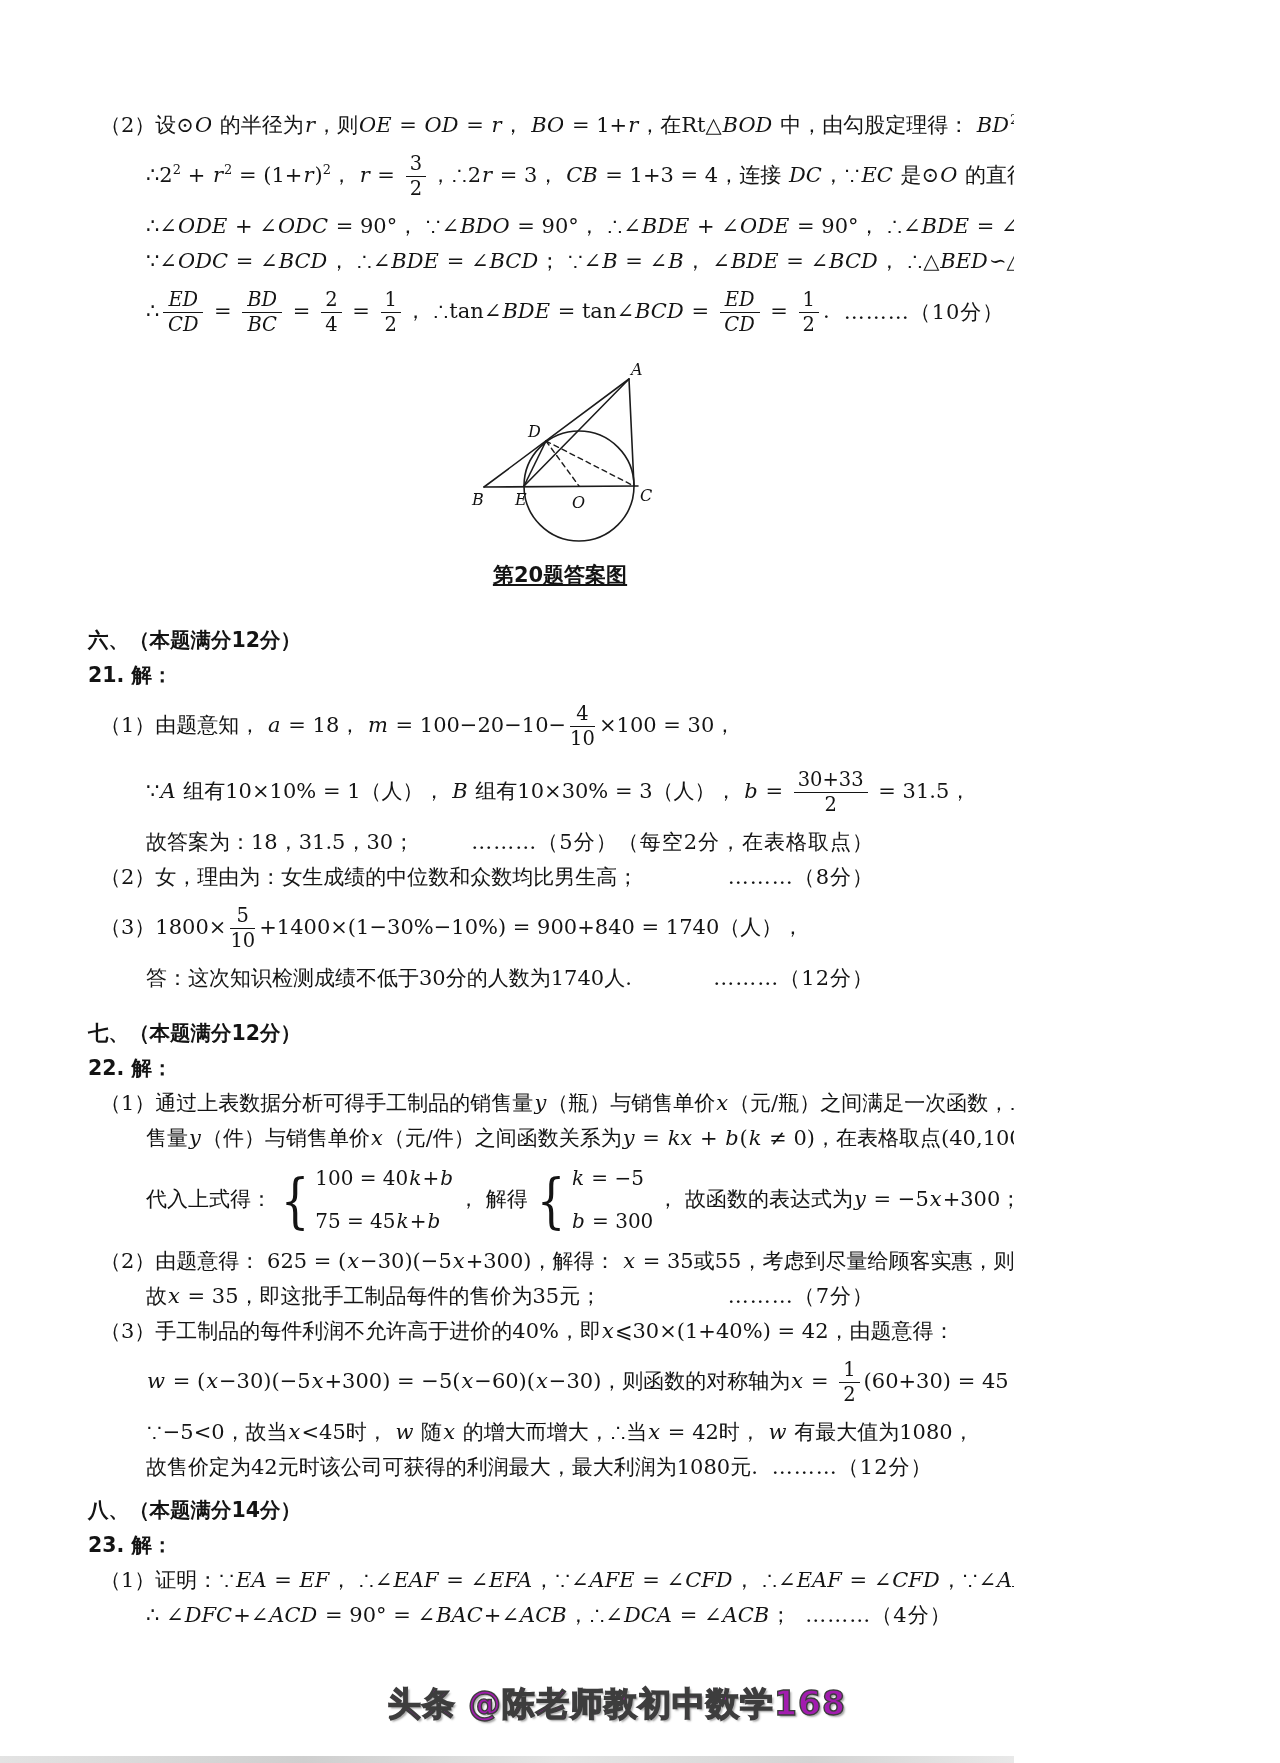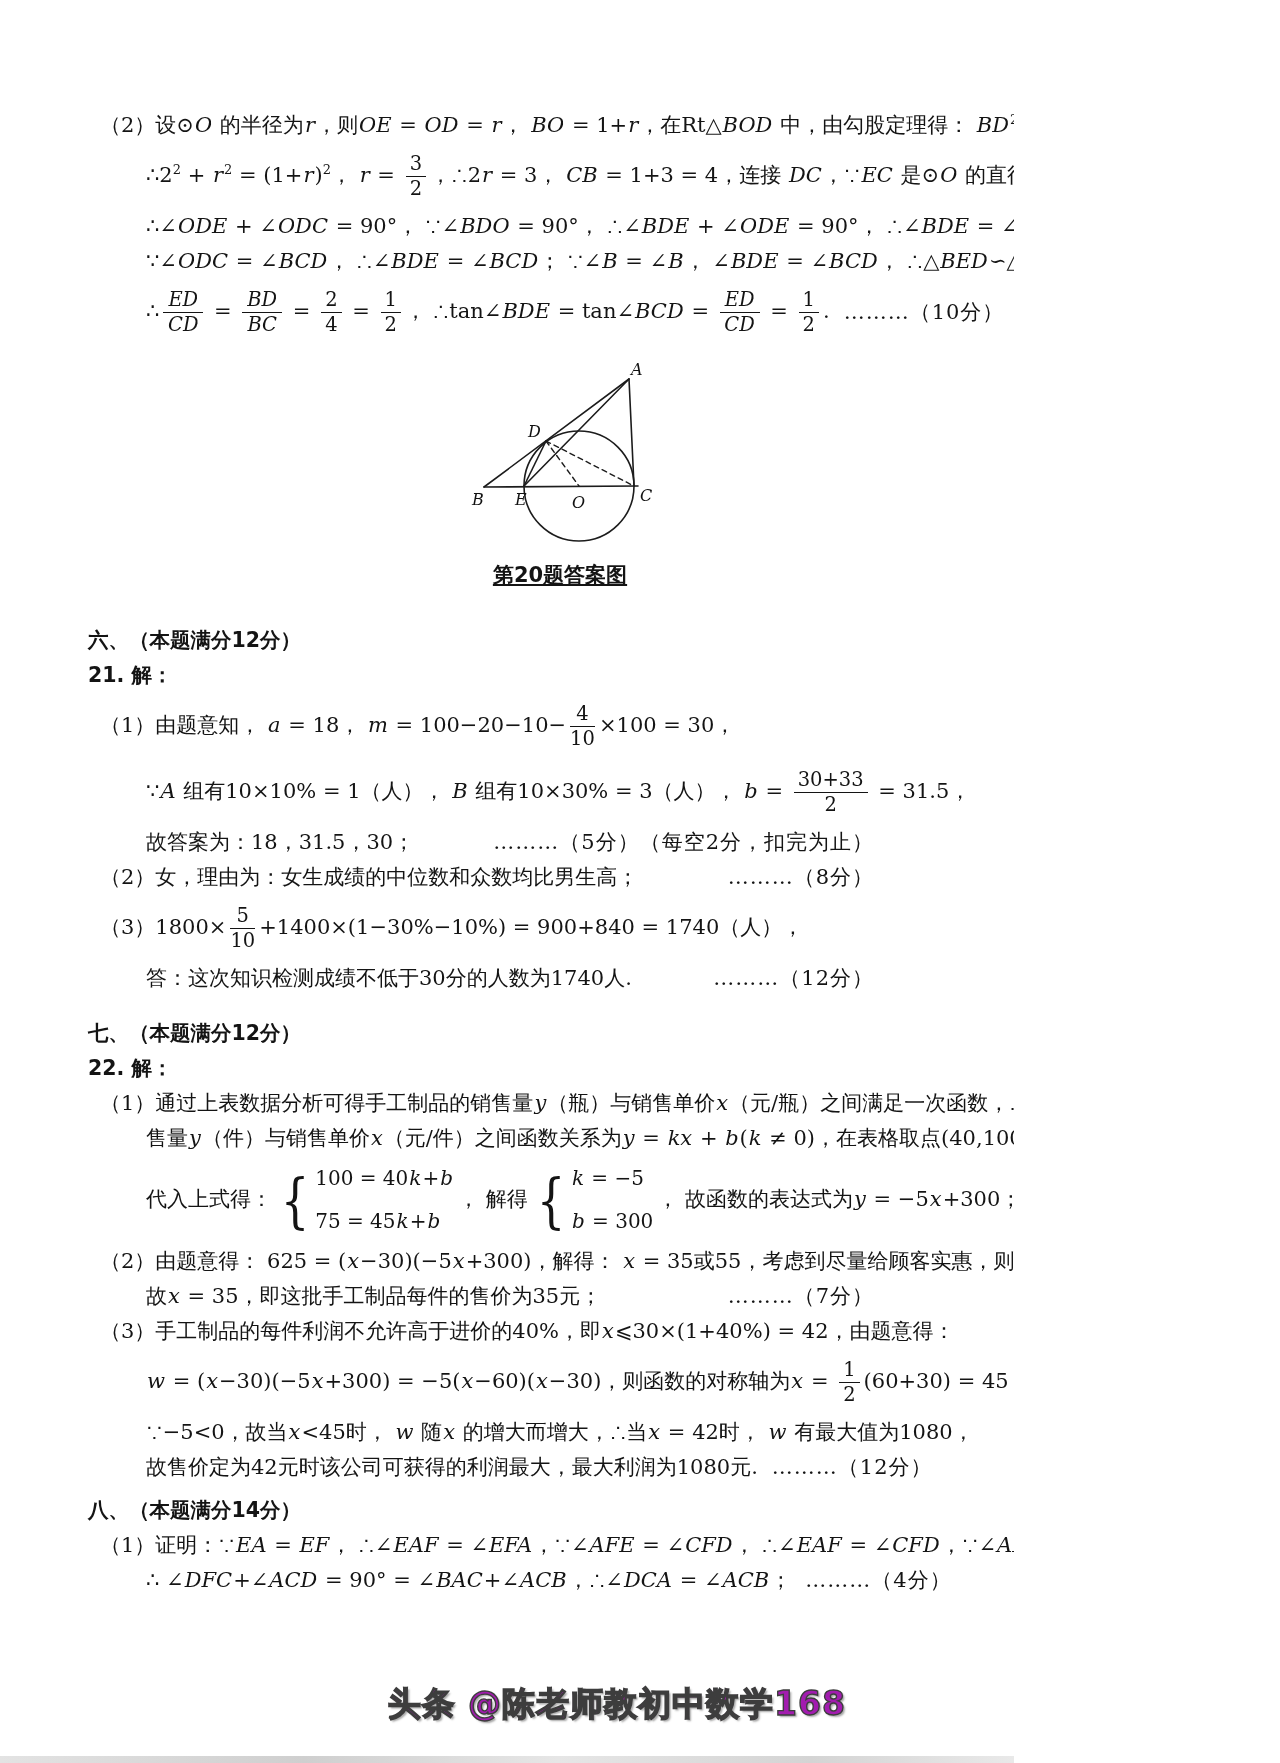--- a/index.html
+++ b/index.html
@@ -94,21 +94,21 @@
           <span class="lc">21. 解：</span>
         </div>
         <div class="line in0 tall">
           <span class="lc">（1）由题意知， <i>a</i> = 18， <i>m</i> = 100−20−10−<span class="frac"><span class="fnum">4</span><span class="fden">10</span></span>×100 = 30，</span>
         </div>
         <div class="line in1 tall">
           <span class="lc">∵<i>A</i> 组有10×10% = 1（人）， <i>B</i> 组有10×30% = 3（人）， <i>b</i> = <span class="frac"><span class="fnum">30+33</span><span class="fden">2</span></span> = 31.5，</span>
         </div>
         <div class="line in1">
           <span class="lc">故答案为：18，31.5，30；</span>
-          <span class="score">………（5分）（每空2分，扣完为止）</span>
+          <span class="score">………（5分）（每空2分，在表格取点）</span>
         </div>
         <div class="line in0">
           <span class="lc">（2）女，理由为：女生成绩的中位数和众数均比男生高；</span>
           <span class="score">………（8分）</span>
         </div>
         <div class="line in0 tall">
           <span class="lc">（3）1800×<span class="frac"><span class="fnum">5</span><span class="fden">10</span></span>+1400×(1−30%−10%) = 900+840 = 1740（人），</span>
         </div>
         <div class="line in1">
           <span class="lc">答：这次知识检测成绩不低于30分的人数为1740人.</span>
@@ -162,20 +162,23 @@
         </div>
         <div class="line in1">
           <span class="lc">故售价定为42元时该公司可获得的利润最大，最大利润为1080元.</span>
           <span class="score">………（12分）</span>
         </div>
       </div>
     <div id="sec-p23" style="margin-top:8px">
         <div class="line in0 header">
           <span class="lc">八、（本题满分14分）</span>
         </div>
+        <div class="line in0 header">
+          <span class="lc">23. 解：</span>
+        </div>
         <div class="line in0">
           <span class="lc">（1）证明：∵<i>EA</i> = <i>EF</i>， ∴∠<i>EAF</i> = ∠<i>EFA</i>，∵∠<i>AFE</i> = ∠<i>CFD</i>， ∴∠<i>EAF</i> = ∠<i>CFD</i>，∵∠<i>ABC</i> = 90°， <i>DE</i>⊥<i>CD</i>，</span>
         </div>
         <div class="line in1">
           <span class="lc">∴ ∠<i>DFC</i>+∠<i>ACD</i> = 90° = ∠<i>BAC</i>+∠<i>ACB</i>，∴∠<i>DCA</i> = ∠<i>ACB</i>；</span>
           <span class="score">………（4分）</span>
         </div>
       </div>
   </div>
 

